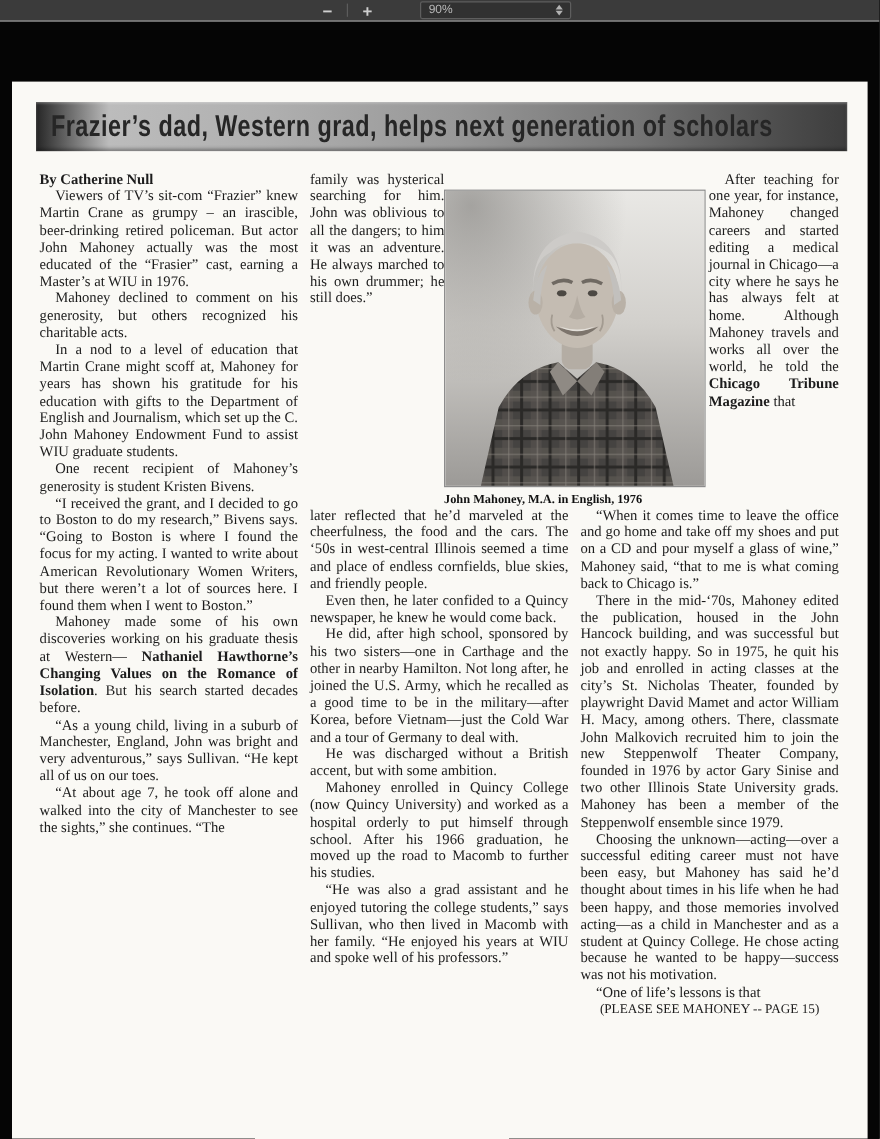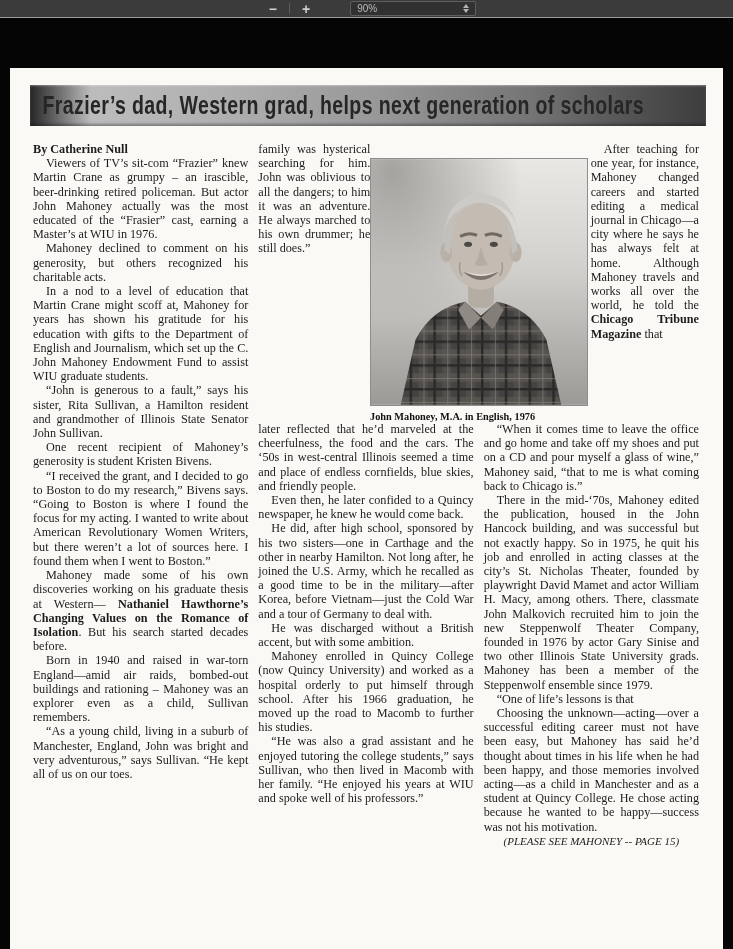--- a/index.html
+++ b/index.html
@@ -33,21 +33,21 @@
   .col{flex:1 1 0;min-width:0;}
   .content p{margin:0;}
   .ind{text-indent:13px;}
   .byline{font-weight:bold;}
   .narrow-left{width:112px;min-height:280px;}
   .narrow-right{margin-left:107px;min-height:280px;}
   .photo-wrap{position:absolute;left:337px;top:16px;width:218px;}
   .photo-wrap svg{display:block;border:1px solid #8d8d8d;box-sizing:border-box;}
   .caption{font-size:10.3px;font-weight:bold;margin-top:4px;text-align:left;text-indent:0;
            font-family:"Liberation Serif",serif;color:#111;}
-  .continuation{font-style:italic;font-size:11px;text-align:center;margin-top:3px;text-indent:0;}
+  .continuation{font-size:11px;text-align:center;margin-top:3px;text-indent:0;}
   .footer-left{position:absolute;left:23px;bottom:14px;font-family:"Liberation Serif",serif;
                font-style:italic;font-size:10px;color:#222;}
   .footer-right{position:absolute;right:20px;bottom:14px;font-family:Liberation Mono, monospace;
                font-size:16px;color:#222;}
 </style>
 </head>
 <body>
 
 <div class="screen">
 
@@ -128,48 +128,47 @@
           <path d="M132,104 Q134,112 130,118" stroke="#a39b91" stroke-width="1.5" fill="none"></path>
         </svg>
         <div class="caption">John Mahoney, M.A. in English, 1976</div>
       </div>
 
       <div class="col">
         <p class="byline">By Catherine Null</p>
         <p class="ind">Viewers of TV’s sit-com “Frazier” knew Martin Crane as grumpy – an irascible, beer-drinking retired policeman. But actor John Mahoney actually was the most educated of the “Frasier” cast, earning a Master’s at WIU in 1976.</p>
         <p class="ind">Mahoney declined to comment on his generosity, but others recognized his charitable acts.</p>
         <p class="ind">In a nod to a level of education that Martin Crane might scoff at, Mahoney for years has shown his gratitude for his education with gifts to the Department of English and Journalism, which set up the C. John Mahoney Endowment Fund to assist WIU graduate students.</p>
-        <p class="ind">“John is generous to a fault,” says his sister, Rita Sullivan, a Hamilton resident and grandmother of Illinois State Senator John Sullivan.</p>
         <p class="ind">One recent recipient of Mahoney’s generosity is student Kristen Bivens.</p>
         <p class="ind">“I received the grant, and I decided to go to Boston to do my research,” Bivens says. “Going to Boston is where I found the focus for my acting. I wanted to write about American Revolutionary Women Writers, but there weren’t a lot of sources here.  I found them when I went to Boston.”</p>
         <p class="ind"><span>Mahoney made some of his own discoveries working on his graduate thesis at Western— </span><b>Nathaniel Hawthorne’s Changing Values on the Romance of Isolation</b><span>. But his search started decades before.</span></p>
-        <p class="ind">Born in 1940 and raised in war-torn England—amid air raids, bombed-out buildings and rationing – Mahoney was an explorer even as a child, Sullivan remembers.</p>
         <p class="ind">“As a young child, living in a suburb of Manchester, England, John was bright and very adventurous,” says Sullivan. “He kept all of us on our toes.</p>
+        <p class="ind">“At about age 7, he took off alone and walked into the city of Manchester to see the sights,” she continues. “The</p>
       </div>
 
       <div class="col">
         <div class="narrow-left">
           <p>family was hysterical searching for him. John was oblivious to all the dangers; to him it was an adventure.  He always marched to his own drummer; he still does.”</p>
         </div>
         <p>later reflected that he’d marveled at the cheerfulness, the food and the cars. The ‘50s in west-central Illinois seemed a time and place of endless cornfields, blue skies, and friendly people.</p>
         <p class="ind">Even then, he later confided to a Quincy newspaper, he knew he would come back.</p>
         <p class="ind">He did, after high school, sponsored by his two sisters—one in Carthage and the other in nearby Hamilton. Not long after, he joined the U.S. Army, which he recalled as a good time to be in the military—after Korea, before Vietnam—just the Cold War and a tour of Germany to deal with.</p>
         <p class="ind">He was discharged without a British accent, but with some ambition.</p>
         <p class="ind">Mahoney enrolled in Quincy College (now Quincy University) and worked as a hospital orderly to put himself through school. After his 1966 graduation, he moved up the road to Macomb to further his studies.</p>
         <p class="ind">“He was also a grad assistant and he enjoyed tutoring the college students,” says Sullivan, who then lived in Macomb with her family. “He enjoyed his years at WIU and spoke well of his professors.”</p>
       </div>
 
       <div class="col">
         <div class="narrow-right">
           <p class="ind"><span>After teaching for one year, for instance, Mahoney changed careers and started editing a medical journal in Chicago—a city where he says he has always felt at home. Although Mahoney travels and works all over the world, he told the </span><b>Chicago Tribune Magazine</b><span> that</span></p>
         </div>
         <p class="ind">“When it comes time to leave the office and go home and take off my shoes and put on a CD and pour myself a glass of wine,” Mahoney said, “that to me is what coming back to Chicago is.”</p>
         <p class="ind">There in the mid-‘70s, Mahoney edited the publication, housed in the John Hancock building, and was successful but not exactly happy.  So in 1975, he quit his job and enrolled in acting classes at the city’s St. Nicholas Theater, founded by playwright David Mamet and actor William H. Macy, among others. There, classmate John Malkovich recruited him to join the new Steppenwolf Theater Company, founded in 1976 by actor Gary Sinise and two other Illinois State University grads. Mahoney has been a member of the Steppenwolf ensemble since 1979.</p>
+        <p class="ind">Choosing the unknown—acting—over a successful editing career must not have been easy, but Mahoney has said he’d thought about times in his life when he had been happy, and those memories involved acting—as a child in Manchester and as a student at Quincy College. He chose acting because he wanted to be happy—success was not his motivation.</p>
         <p class="ind">“One of life’s lessons is that</p>
-        <p class="ind">Choosing the unknown—acting—over a successful editing career must not have been easy, but Mahoney has said he’d thought about times in his life when he had been happy, and those memories involved acting—as a child in Manchester and as a student at Quincy College. He chose acting because he wanted to be happy—success was not his motivation.</p>
         <p class="continuation">(PLEASE SEE MAHONEY -- PAGE 15)</p>
       </div>
 
     </div>
 
     <div class="footer-left">Spring 05</div>
     <div class="footer-right">11</div>
 
   </div>
 </div>

